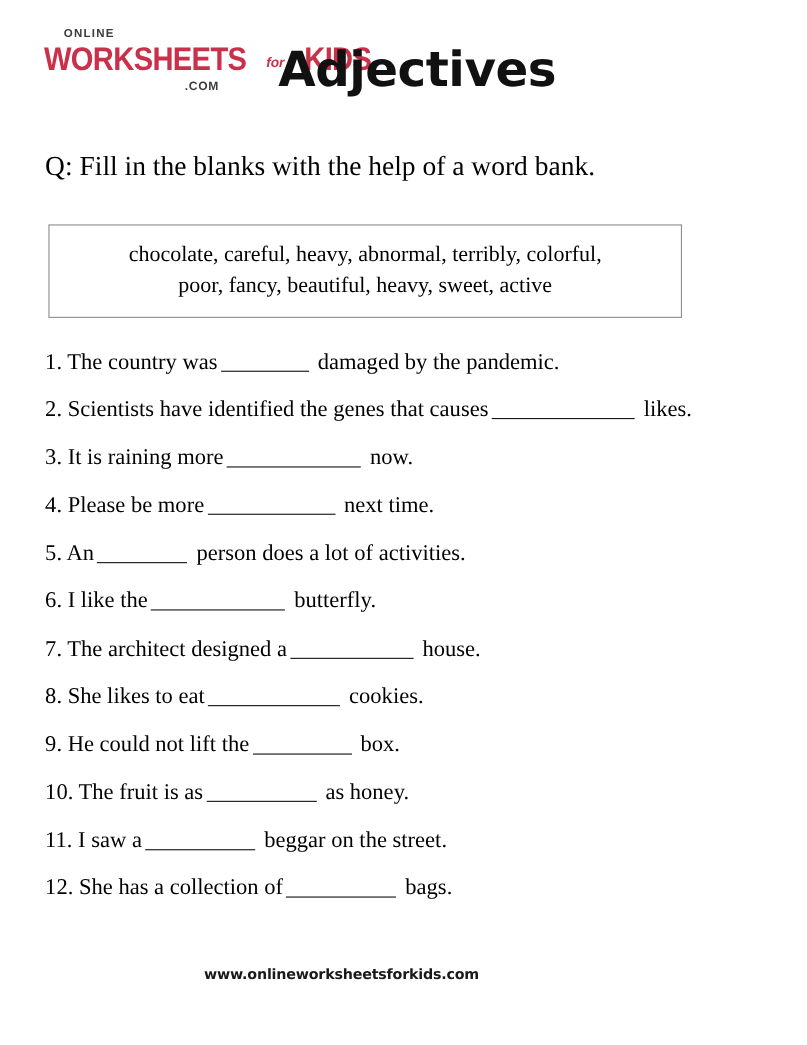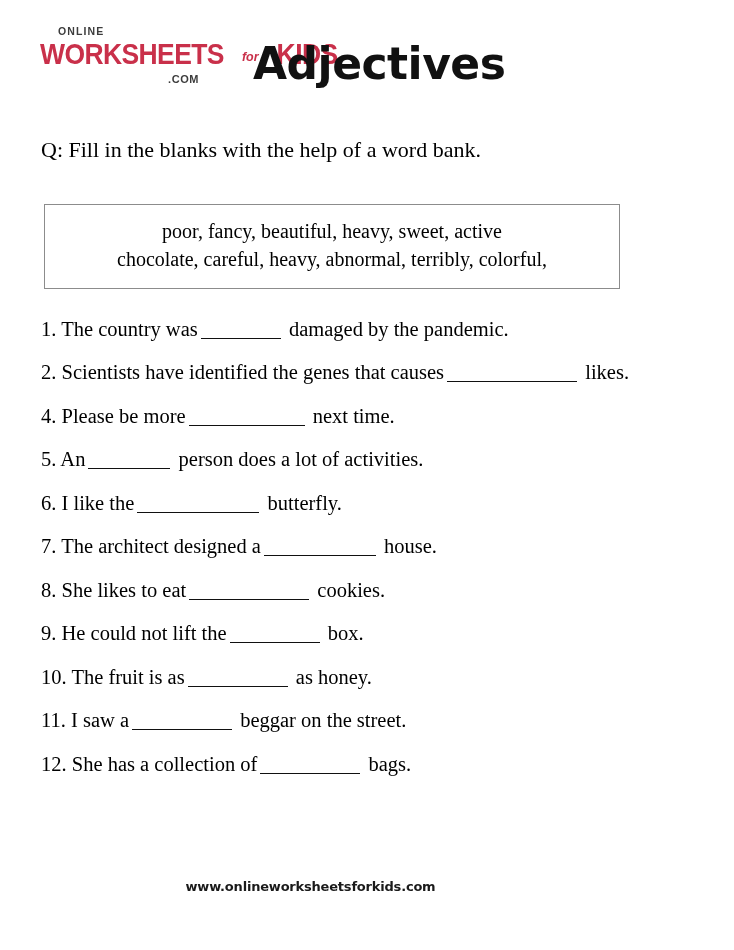--- a/index.html
+++ b/index.html
@@ -94,21 +94,21 @@
     color: #111111;
     line-height: 1.1;
     white-space: nowrap;
   }
 
   
   .instruction {
     position: absolute;
     left: 41px;
     top: 136px;
-    font-size: 22px;
+    font-size: 25px;
     line-height: 1.3;
     white-space: nowrap;
   }
 
   
   .wordbank {
     position: absolute;
     left: 44px;
     top: 204px;
     width: 576px;
@@ -169,27 +169,28 @@
     </div>
     <div class="logo-com">.COM</div>
   </div>
 
   <div class="page-title">Adjectives</div>
 </div>
 
 <div class="instruction">Q: Fill in the blanks with the help of a word bank.</div>
 
 <div class="wordbank">
+  <div>chocolate, careful, heavy, abnormal, terribly, colorful,</div>
   <div>poor, fancy, beautiful, heavy, sweet, active</div>
-  <div>chocolate, careful, heavy, abnormal, terribly, colorful,</div>
 </div>
 
 <div class="questions" id="questions-list">
     <div class="question"><span>1. The country was</span><span class="blank" style="width: 80px;"></span> <span>damaged by the pandemic.</span></div>
     <div class="question"><span>2. Scientists have identified the genes that causes</span><span class="blank" style="width: 130px;"></span> <span>likes.</span></div>
+    <div class="question"><span>3. It is raining more</span><span class="blank" style="width: 122px;"></span> <span>now.</span></div>
     <div class="question"><span>4. Please be more</span><span class="blank" style="width: 116px;"></span> <span>next time.</span></div>
     <div class="question"><span>5. An</span><span class="blank" style="width: 82px;"></span> <span>person does a lot of activities.</span></div>
     <div class="question"><span>6. I like the</span><span class="blank" style="width: 122px;"></span> <span>butterfly.</span></div>
     <div class="question"><span>7. The architect designed a</span><span class="blank" style="width: 112px;"></span> <span>house.</span></div>
     <div class="question"><span>8. She likes to eat</span><span class="blank" style="width: 120px;"></span> <span>cookies.</span></div>
     <div class="question"><span>9. He could not lift the</span><span class="blank" style="width: 90px;"></span> <span>box.</span></div>
     <div class="question"><span>10. The fruit is as</span><span class="blank" style="width: 100px;"></span> <span>as honey.</span></div>
     <div class="question"><span>11. I saw a</span><span class="blank" style="width: 100px;"></span> <span>beggar on the street.</span></div>
     <div class="question"><span>12. She has a collection of</span><span class="blank" style="width: 100px;"></span> <span>bags.</span></div>
   </div>

